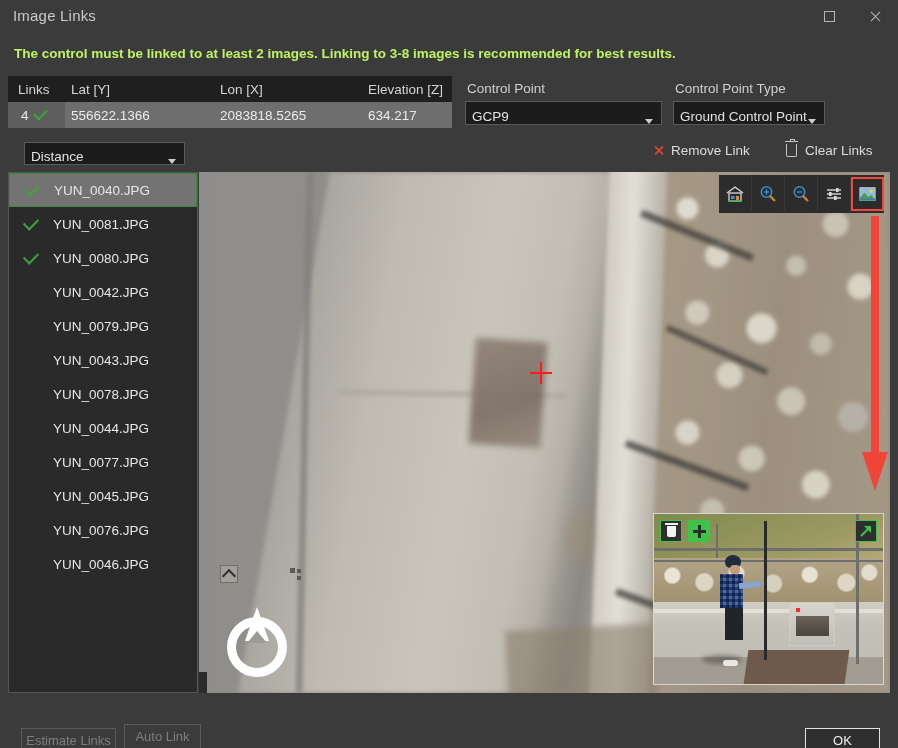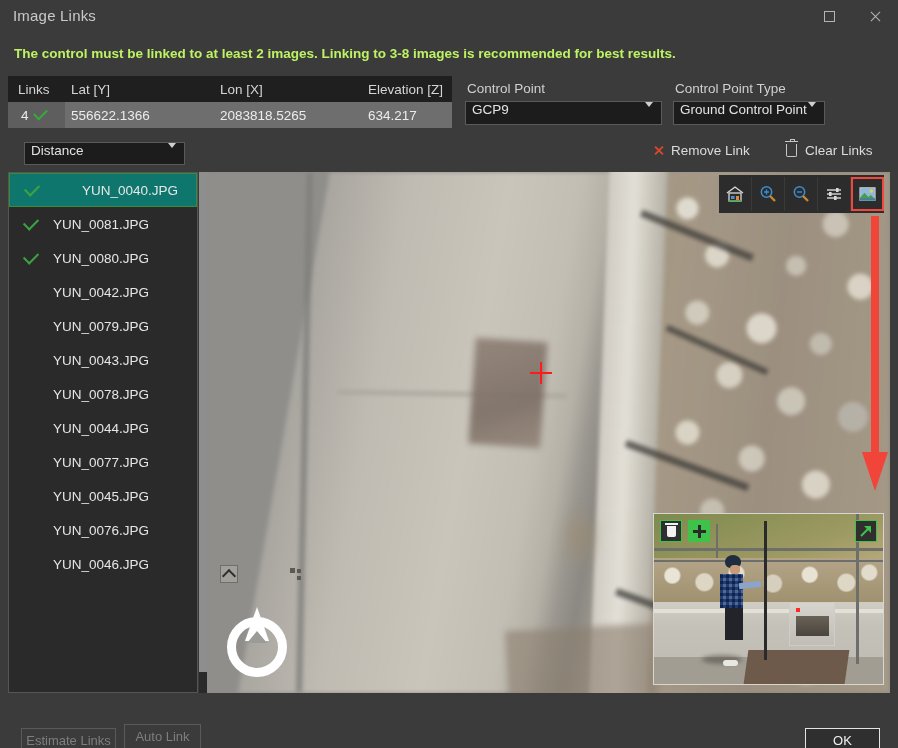--- a/index.html
+++ b/index.html
@@ -129,21 +129,21 @@
   .lbl-cp    { left: 467px; top: 81px; }
   .lbl-cpt   { left: 675px; top: 81px; }
 
   
   .combo {
     position: absolute;
     background: #1c1c1c;
     border: 1px solid #5a5a5a;
     box-sizing: border-box;
     display: flex;
-    align-items: flex-start;
+    align-items: flex-end;
     font-size: 13.5px;
     color: #e2e2e2;
     padding-left: 6px;
     cursor: default;
   }
   .combo .caret {
     position: absolute;
     right: 8px;
     width: 0; height: 0;
     border-left: 4px solid transparent;
@@ -226,23 +226,22 @@
     cursor: default;
     box-sizing: border-box;
   }
   .li .li-chk {
     width: 44px;
     display: flex;
     justify-content: center;
     align-items: center;
   }
   .li.selected {
-    background: #0f766e;
+    background: #737373;
     border: 1px solid #3c8a3c;
-    gap: 28px;
   }
   .li-chk .chk2 {
     display: inline-block;
     width: 12px; height: 7px;
     border-left: 2px solid #3da33f;
     border-bottom: 2px solid #3da33f;
     transform: rotate(-45deg);
     position: relative;
     top: -2px;
   }

